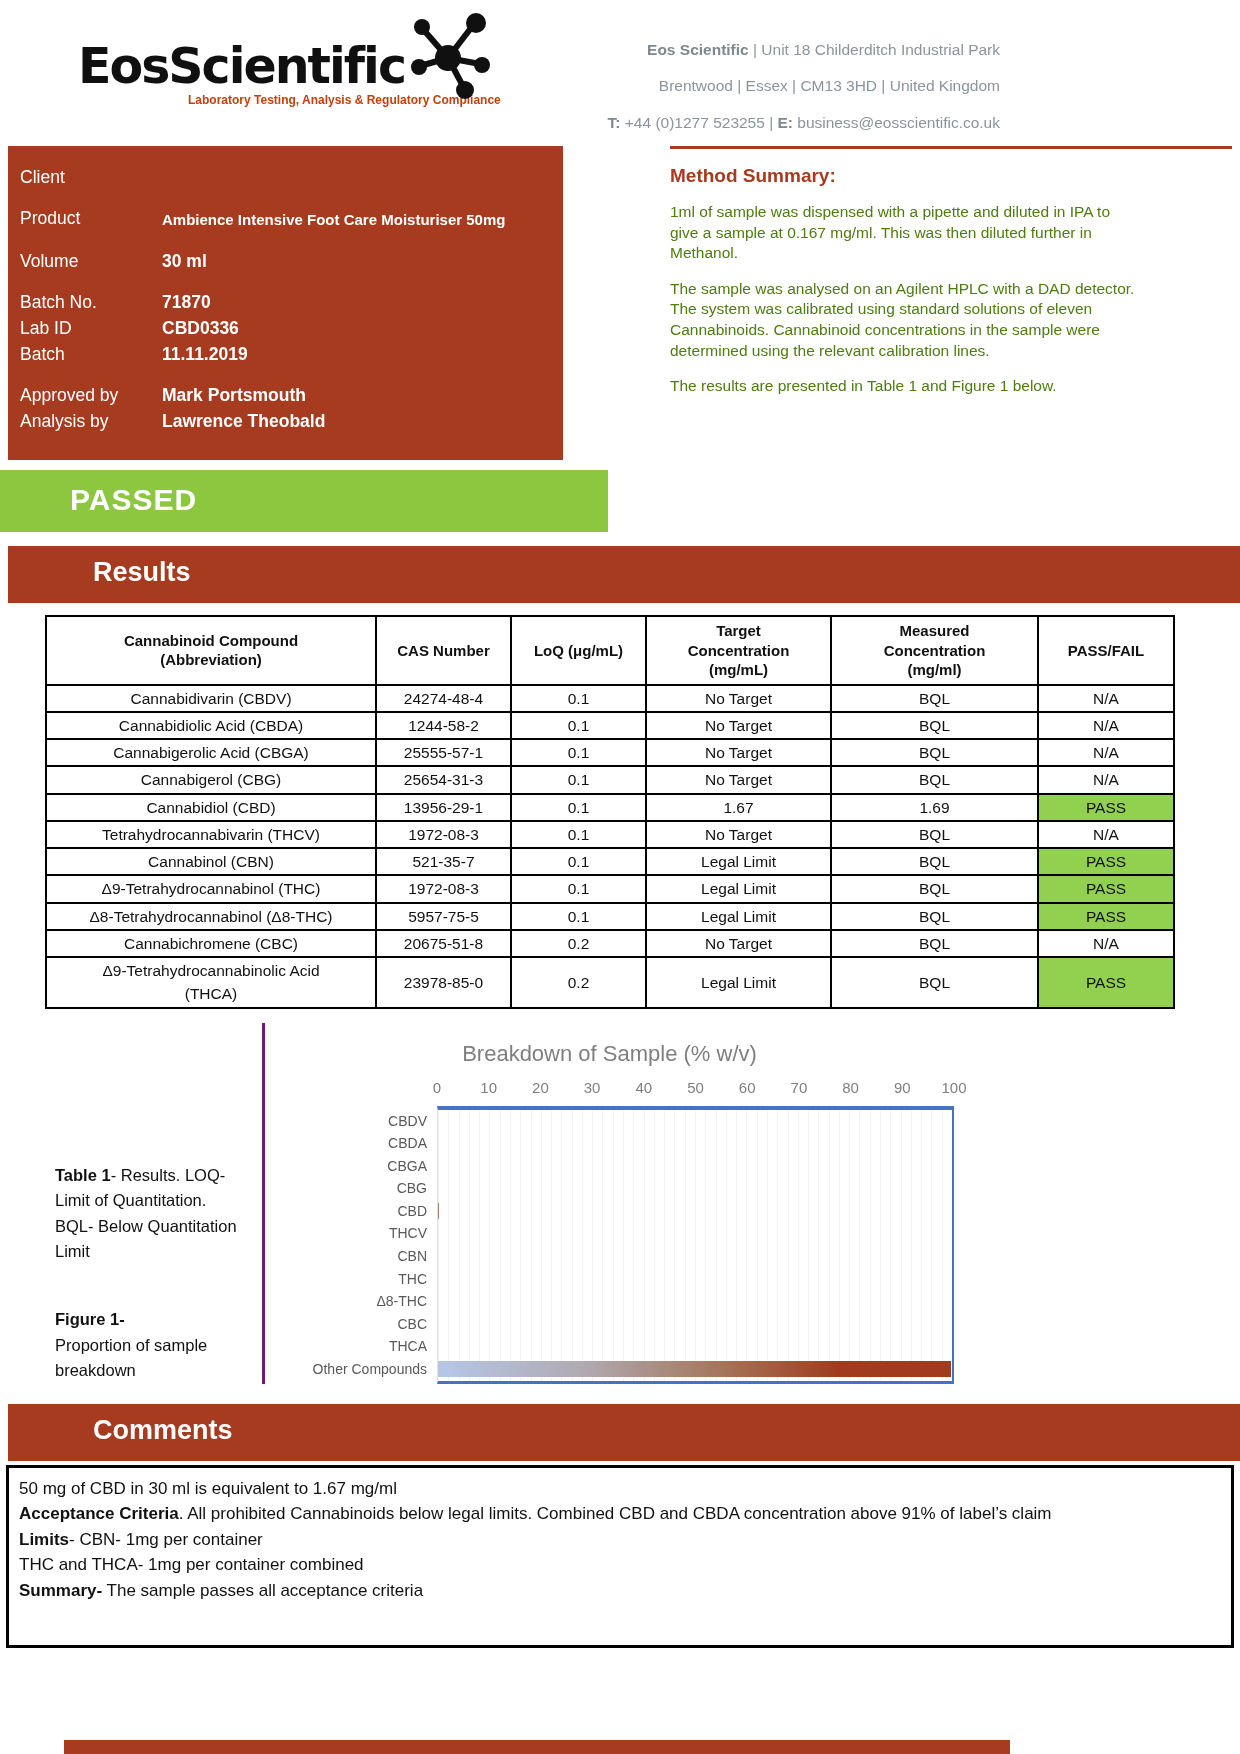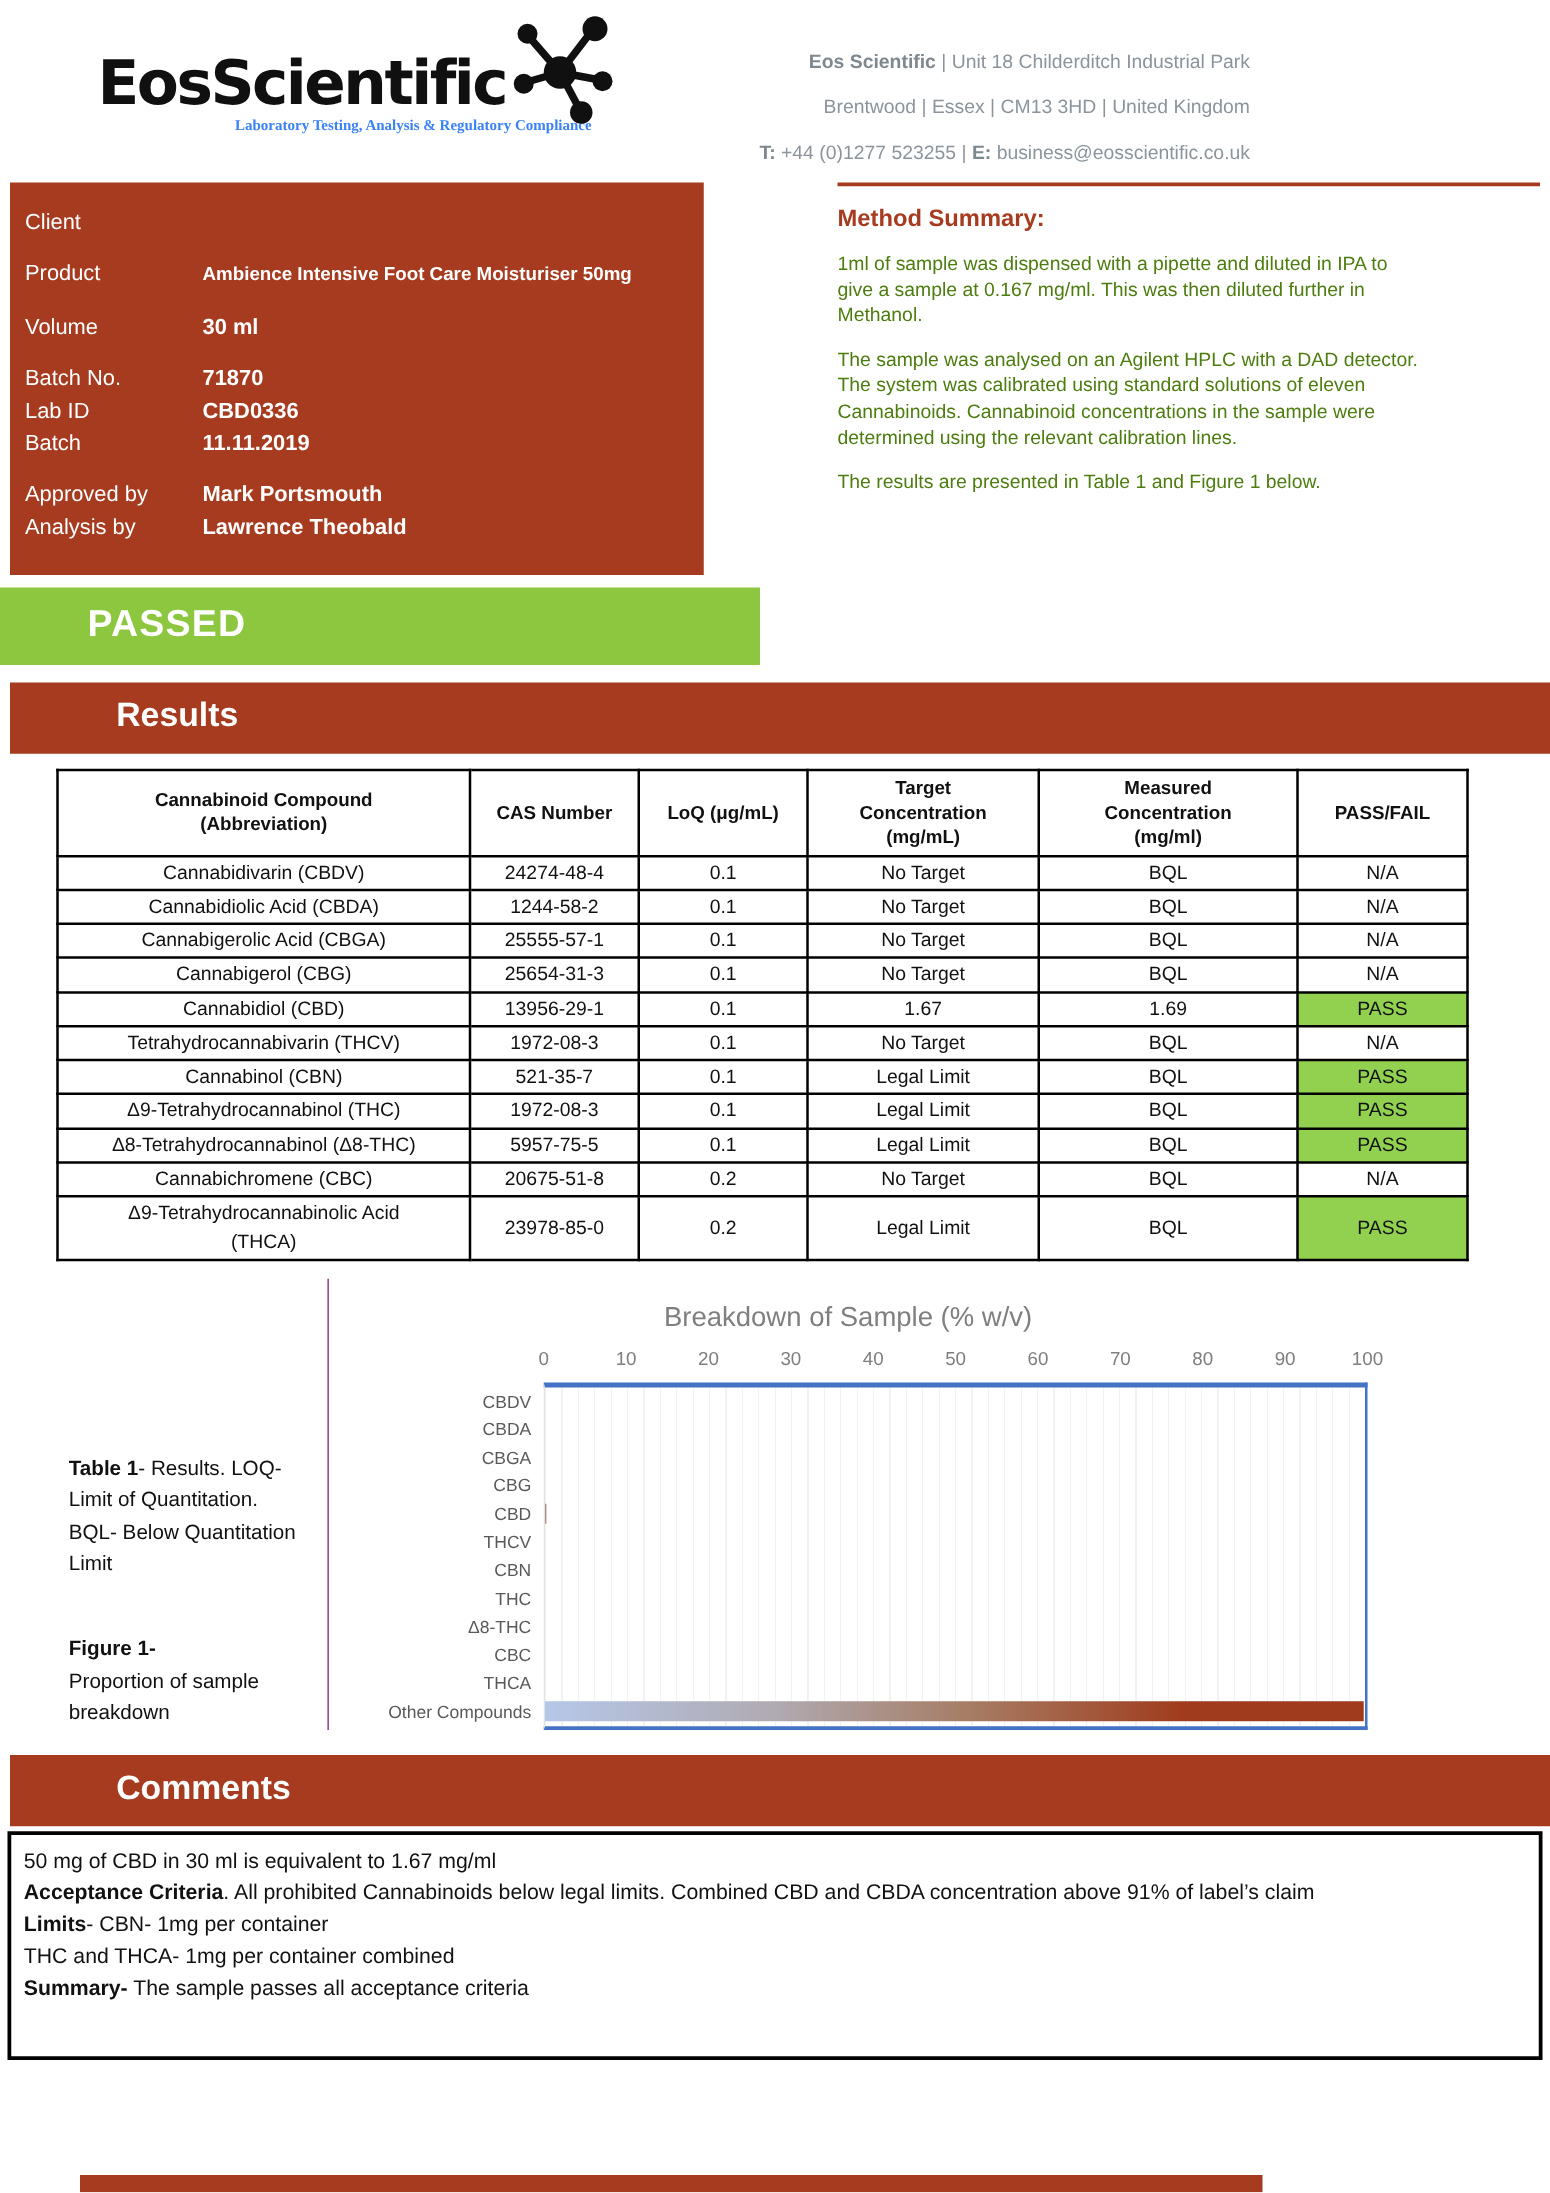--- a/index.html
+++ b/index.html
@@ -4,21 +4,21 @@
 <style>
   * { margin:0; padding:0; box-sizing:border-box; }
   html,body { background:#ffffff; }
   body { font-family:"Liberation Sans", sans-serif; color:#111; }
   .page { position:relative; width:1240px; height:1754px; background:#fff; overflow:hidden; }
 
   
   .header { display:flex; justify-content:space-between; height:142px; padding:10px 0 0 78px; }
   .logo-block { position:relative; width:500px; }
   .wordmark { font-family:"DejaVu Sans", sans-serif; font-weight:bold; font-size:49px; letter-spacing:-2px; color:#101010; padding-top:32px; line-height:1.0; }
-  .tagline { font-family:Liberation Serif, serif; font-size:12px; font-weight:bold; color:#3b82f6; margin:2px 0 0 110px; letter-spacing:0; }
+  .tagline { font-family:Liberation Sans, sans-serif; font-size:12px; font-weight:bold; color:#c2410c; margin:2px 0 0 110px; letter-spacing:0; }
   .molecule { position:absolute; left:330px; top:2px; }
   .contact-block { text-align:right; padding:22px 240px 0 0; color:#8b949c; font-size:15.5px; line-height:2.35; white-space:nowrap; }
   .contact-block b { color:#7e888f; font-weight:bold;margin-top:44px; }
 
   
   .top-cols { display:flex; margin-top:4px; }
   .red-box { margin-left:8px; width:555px; background:#a63b20; color:#fff; padding:18px 18px 26px 12px; }
   .red-title { font-size:19px; font-weight:bold; margin-bottom:26px; }
   .info-row { display:flex; font-size:17.5px; line-height:26px; }
   .info-row .lbl { width:142px; font-weight:normal; }
@@ -41,21 +41,21 @@
   .results th, .results td { border:2px solid #000; text-align:center; vertical-align:middle; white-space:pre-line; }
   .results th { font-weight:bold; font-size:15px; line-height:1.3; padding:4px 2px; }
   .results td { font-size:15.5px; line-height:1.5; padding:1px 2px; }
   .results td.pass { background:#92d050; }
 
   
   .mid { display:flex; margin-top:14px;align-items:flex-end; }
   .captions { width:262px; padding:30px 0 0 55px; font-size:16.5px; line-height:1.55; }
   .captions .cap { width:190px; }
   .captions .cap2 { margin-top:42px; }
-  .chartbox { border-left:1px solid #701a75; width:832px; padding-top:18px; }
+  .chartbox { border-left:3px solid #701a75; width:692px; padding-top:18px; }
   .chart-title { text-align:center; color:#7f7f7f; font-size:22px; margin-bottom:12px; }
   .ticks-row { display:flex; }
   .ticks-spacer { width:172px; }
   .ticks { position:relative; flex:1; height:27px; color:#7f7f7f; font-size:15px; }
   .ticks span { position:absolute; transform:translateX(-50%); top:0; }
   .plot-area { display:flex; }
   .ylabels { width:172px; padding:4px 10px 0 0; text-align:right; color:#595959; font-size:14px; }
   .ylabels div { height:22.6px; line-height:22.6px; white-space:nowrap; }
   .plot { flex:1; border-top:4px solid #4472c4; border-bottom:3px solid #4472c4; border-right:2px solid #4472c4; border-left:1px solid #e2e2e2;
           background-image:repeating-linear-gradient(to right, #f2f2f2 0, #f2f2f2 1px, transparent 1px, transparent 2%); }

